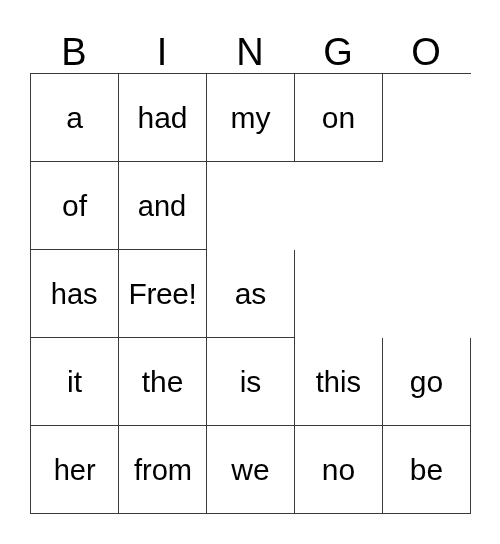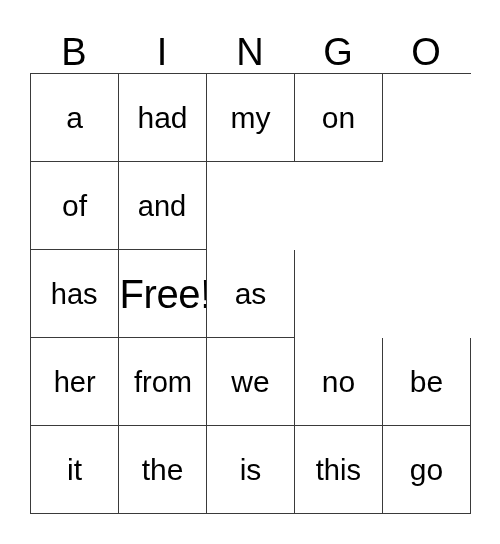--- a/index.html
+++ b/index.html
@@ -83,21 +83,21 @@
     display: block;
     text-align: center;
     max-width: 86px;
   }
   
   .grid-cell.long .cell-text {
     transform: scaleX(0.97);
     transform-origin: center center;
   }
   .grid-cell.free .cell-text {
-    font-size: 40px;
+    font-size: 30px;
     letter-spacing: -0.4px;
   }
 </style>
 </head>
 <body>
 
 <div id="card">
 
   <div id="header-row">
     <div class="header-cell">
@@ -149,49 +149,49 @@
         </div>
       <div class="grid-cell free">
           <span class="cell-text">Free!</span>
         </div>
       <div class="grid-cell">
           <span class="cell-text">as</span>
         </div>
     </div>
 
     <div class="grid-row">
+      <div class="grid-cell">
+          <span class="cell-text">it</span>
+        </div>
+      <div class="grid-cell">
+          <span class="cell-text">the</span>
+        </div>
+      <div class="grid-cell">
+          <span class="cell-text">is</span>
+        </div>
+      <div class="grid-cell long">
+          <span class="cell-text">this</span>
+        </div>
+      <div class="grid-cell">
+          <span class="cell-text">go</span>
+        </div>
+    </div>
+
+    <div class="grid-row">
       <div class="grid-cell long">
           <span class="cell-text">her</span>
         </div>
       <div class="grid-cell long">
           <span class="cell-text">from</span>
         </div>
       <div class="grid-cell">
           <span class="cell-text">we</span>
         </div>
       <div class="grid-cell">
           <span class="cell-text">no</span>
         </div>
       <div class="grid-cell">
           <span class="cell-text">be</span>
         </div>
     </div>
 
-    <div class="grid-row">
-      <div class="grid-cell">
-          <span class="cell-text">it</span>
-        </div>
-      <div class="grid-cell">
-          <span class="cell-text">the</span>
-        </div>
-      <div class="grid-cell">
-          <span class="cell-text">is</span>
-        </div>
-      <div class="grid-cell long">
-          <span class="cell-text">this</span>
-        </div>
-      <div class="grid-cell">
-          <span class="cell-text">go</span>
-        </div>
-    </div>
-
   </div>
 </div>
 
 </body></html>

